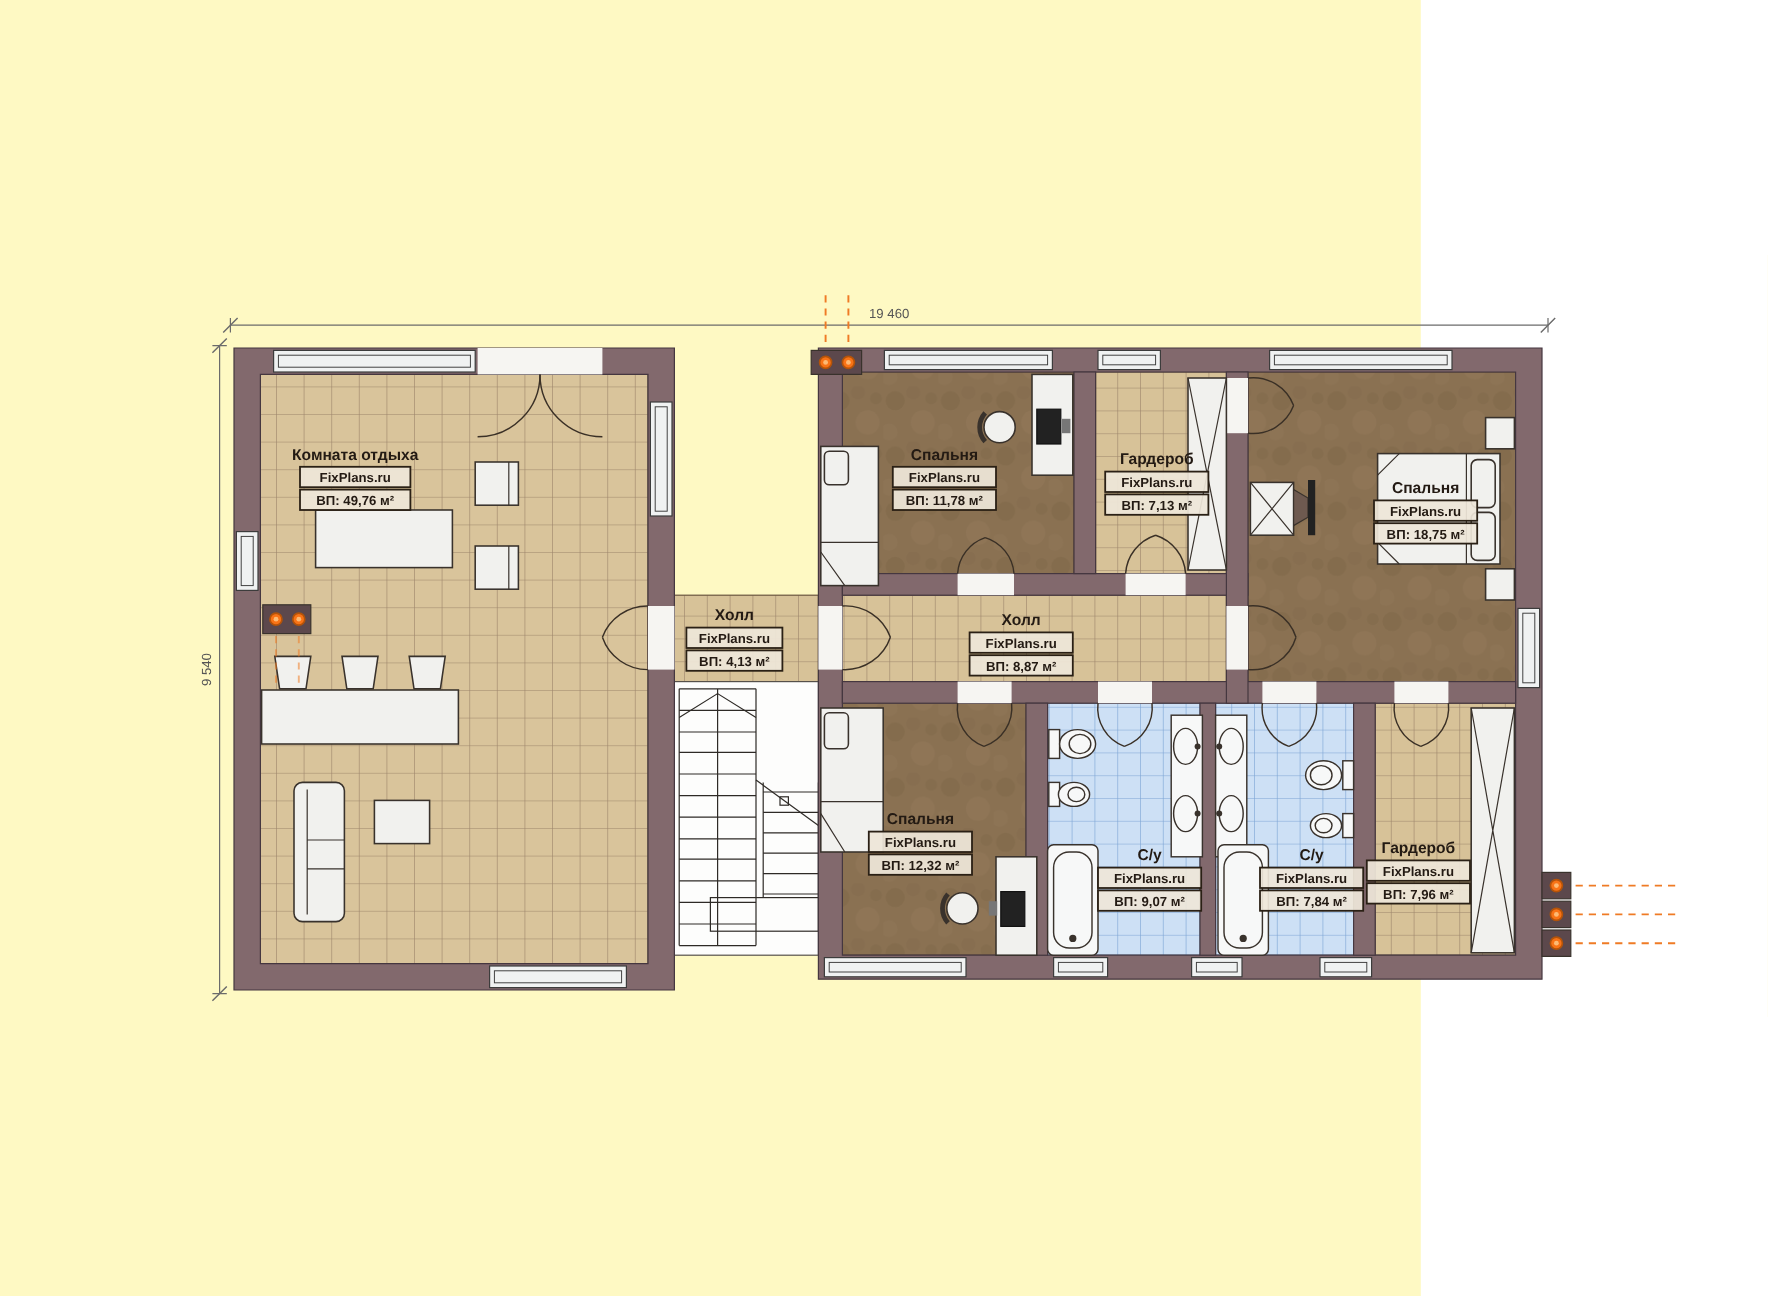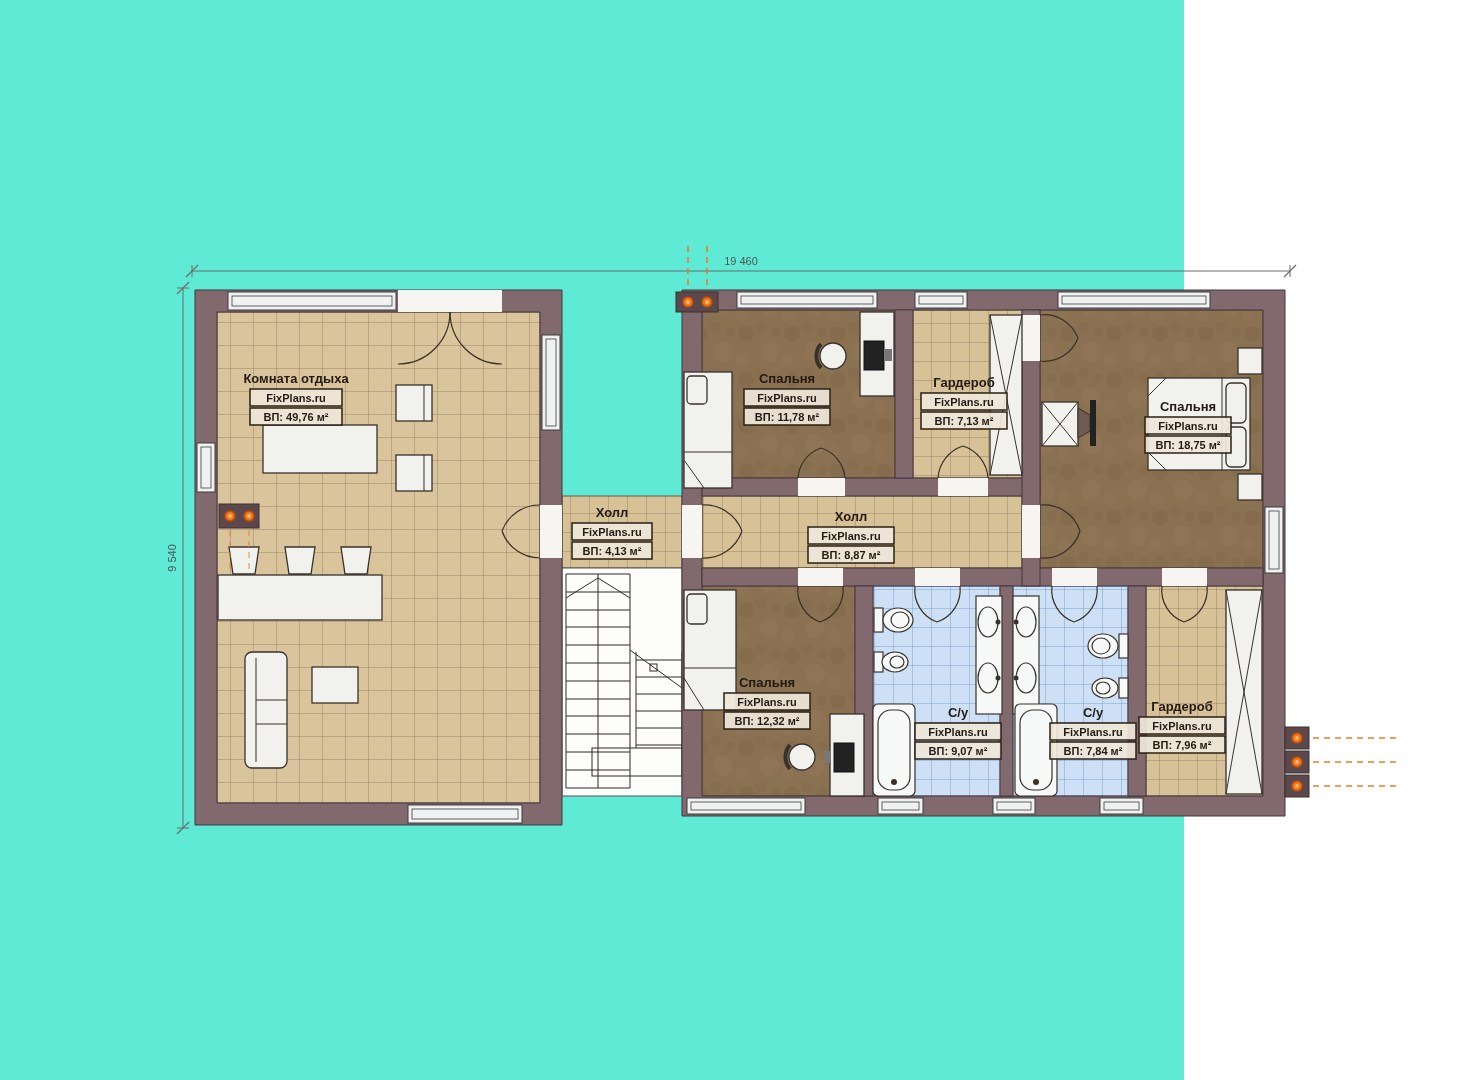--- a/index.html
+++ b/index.html
@@ -1,16 +1,16 @@
 <!DOCTYPE html>
 <html><head>
 <meta charset="utf-8">
 <style>
   html,body{margin:0;padding:0;background:#ffffff;width:1473px;height:1080px;overflow:hidden}
-  .canvas{position:relative;width:1184px;height:1080px;background:#5eead4}
+  .canvas{position:relative;width:1184px;height:1080px;background:#fef9c3}
   svg{display:block}
   .rn{font:bold 13px "Liberation Sans",sans-serif;fill:#231a13}
   .bt{font:bold 11px "Liberation Sans",sans-serif;fill:#231a13}
   .dim{font:11px "Liberation Sans",sans-serif;fill:#555}
   .box{fill:rgba(238,230,216,.93);stroke:#2a2015;stroke-width:1.5}
   .wall{fill:#82696d;stroke:#453740;stroke-width:1}
   .furn{fill:#f1f1ee;stroke:#39322c;stroke-width:1.3}
   .fix{fill:#f7f8f8;stroke:#39322c;stroke-width:1.2}
   .thin{stroke:#39322c;stroke-width:1;fill:none}
   .arc{stroke:#3a3026;stroke-width:1.2;fill:none}

